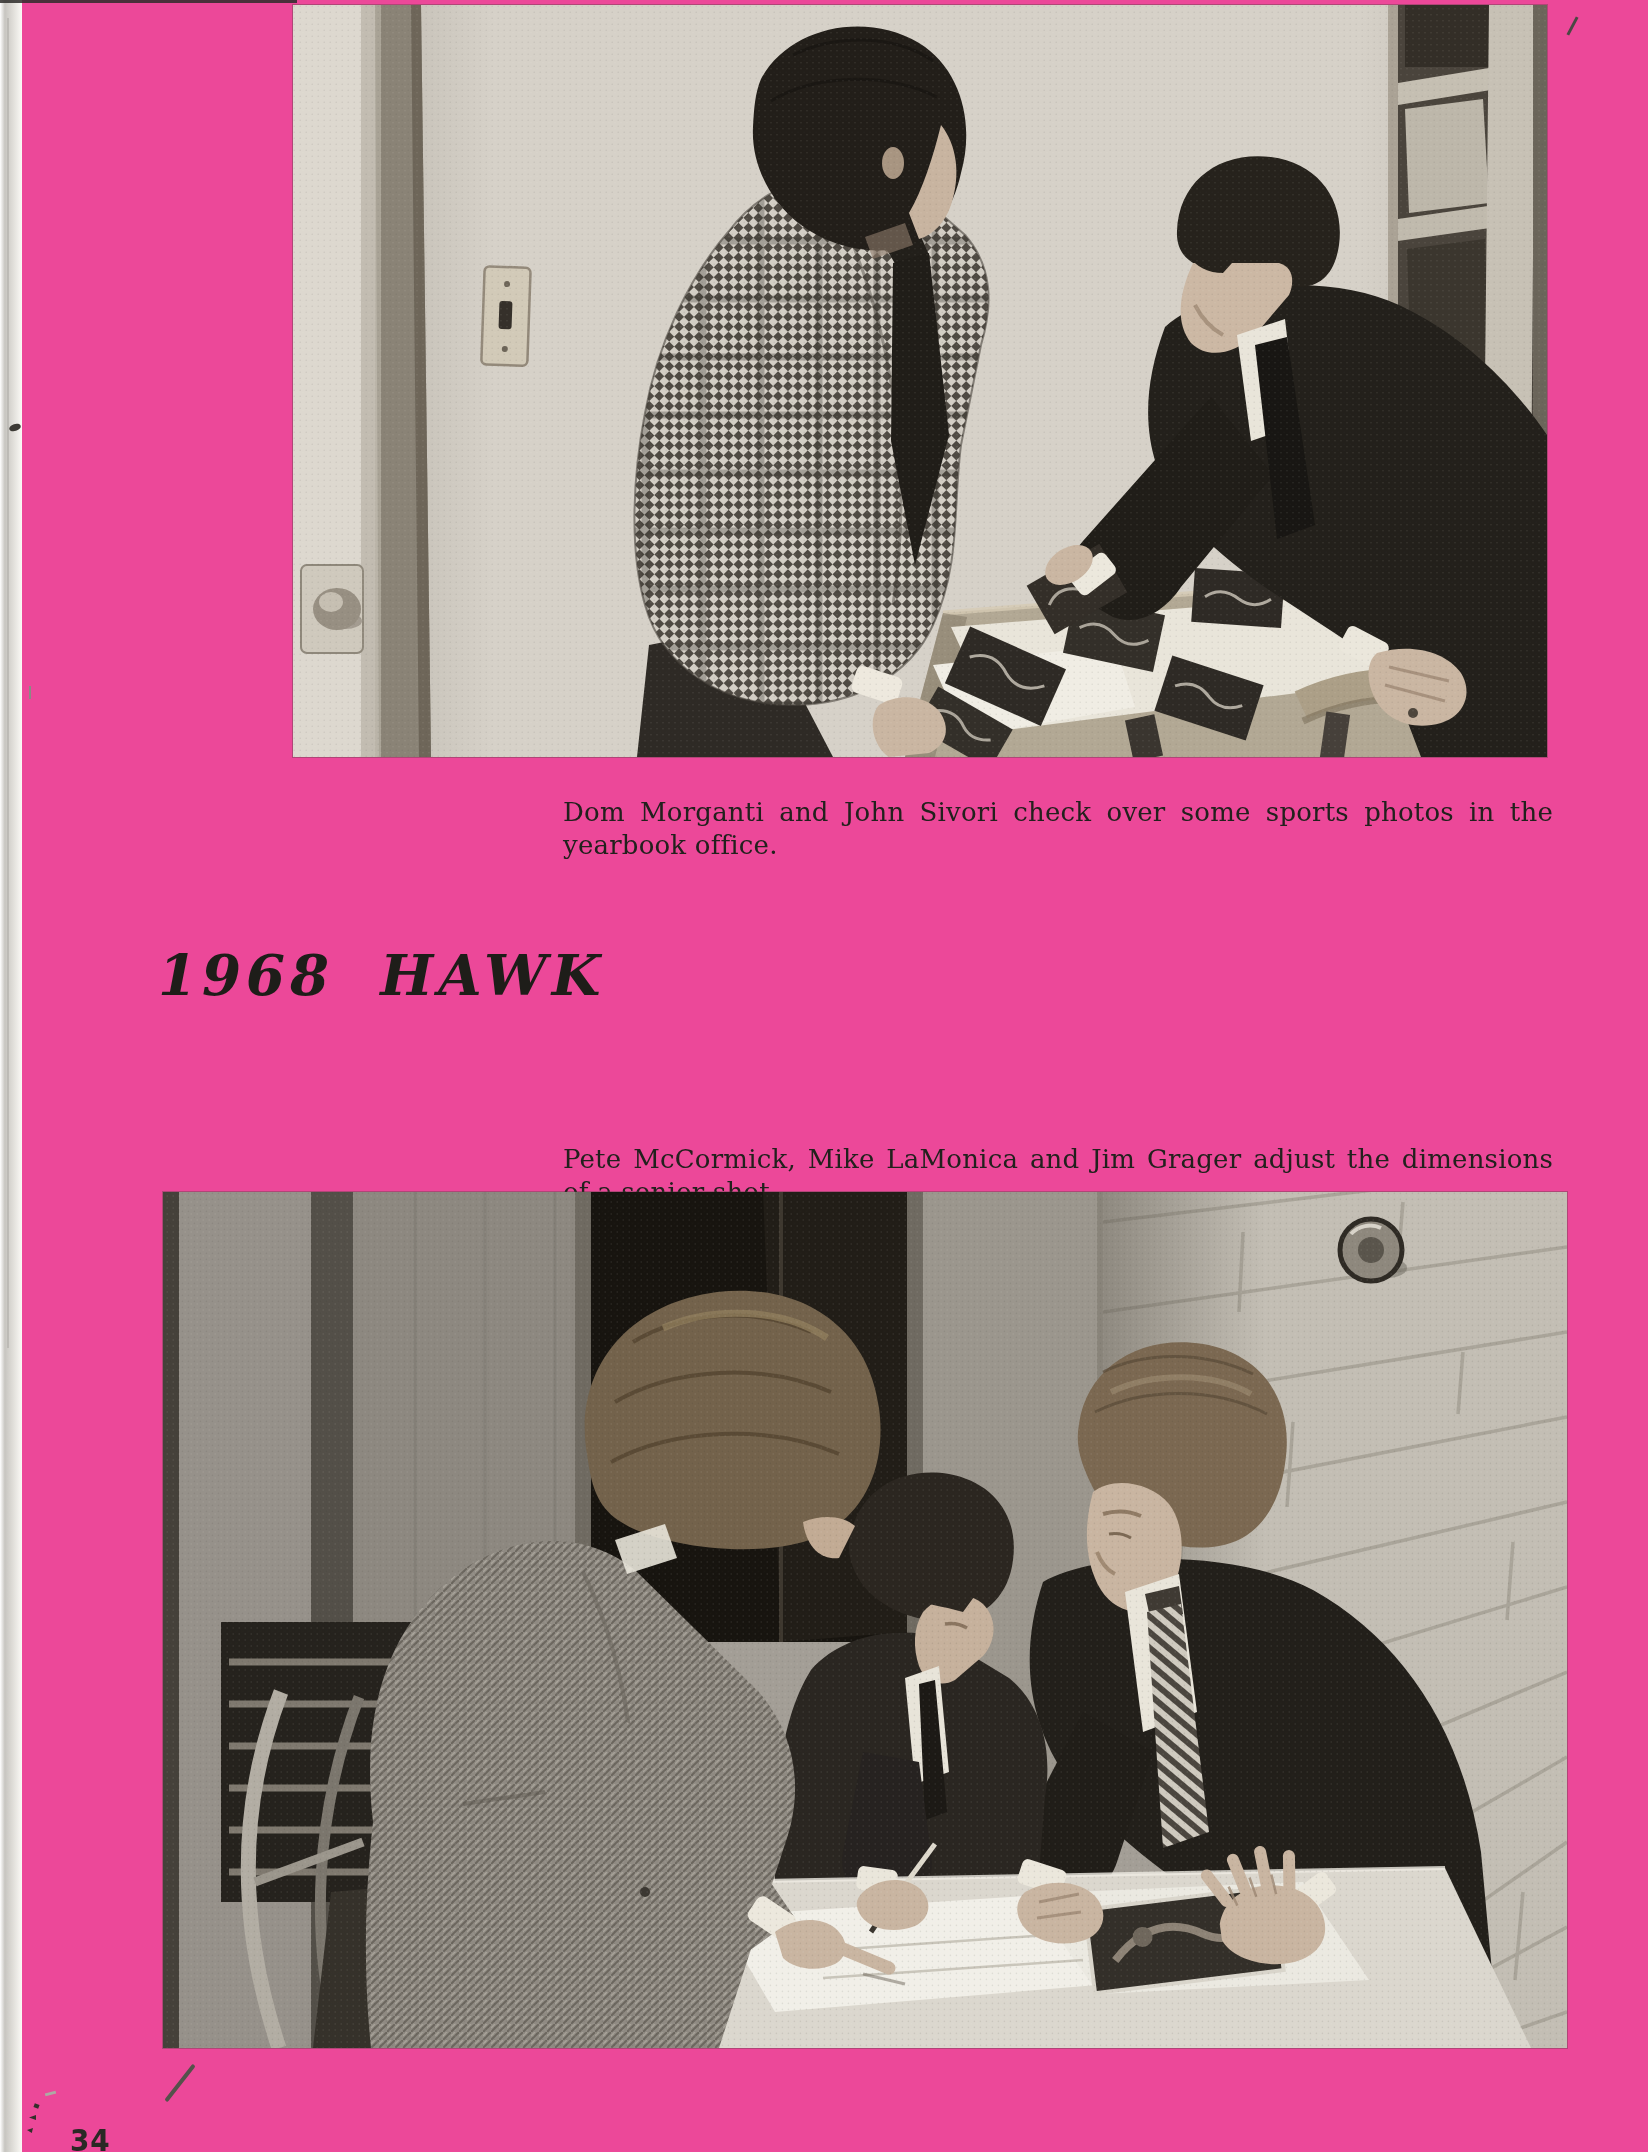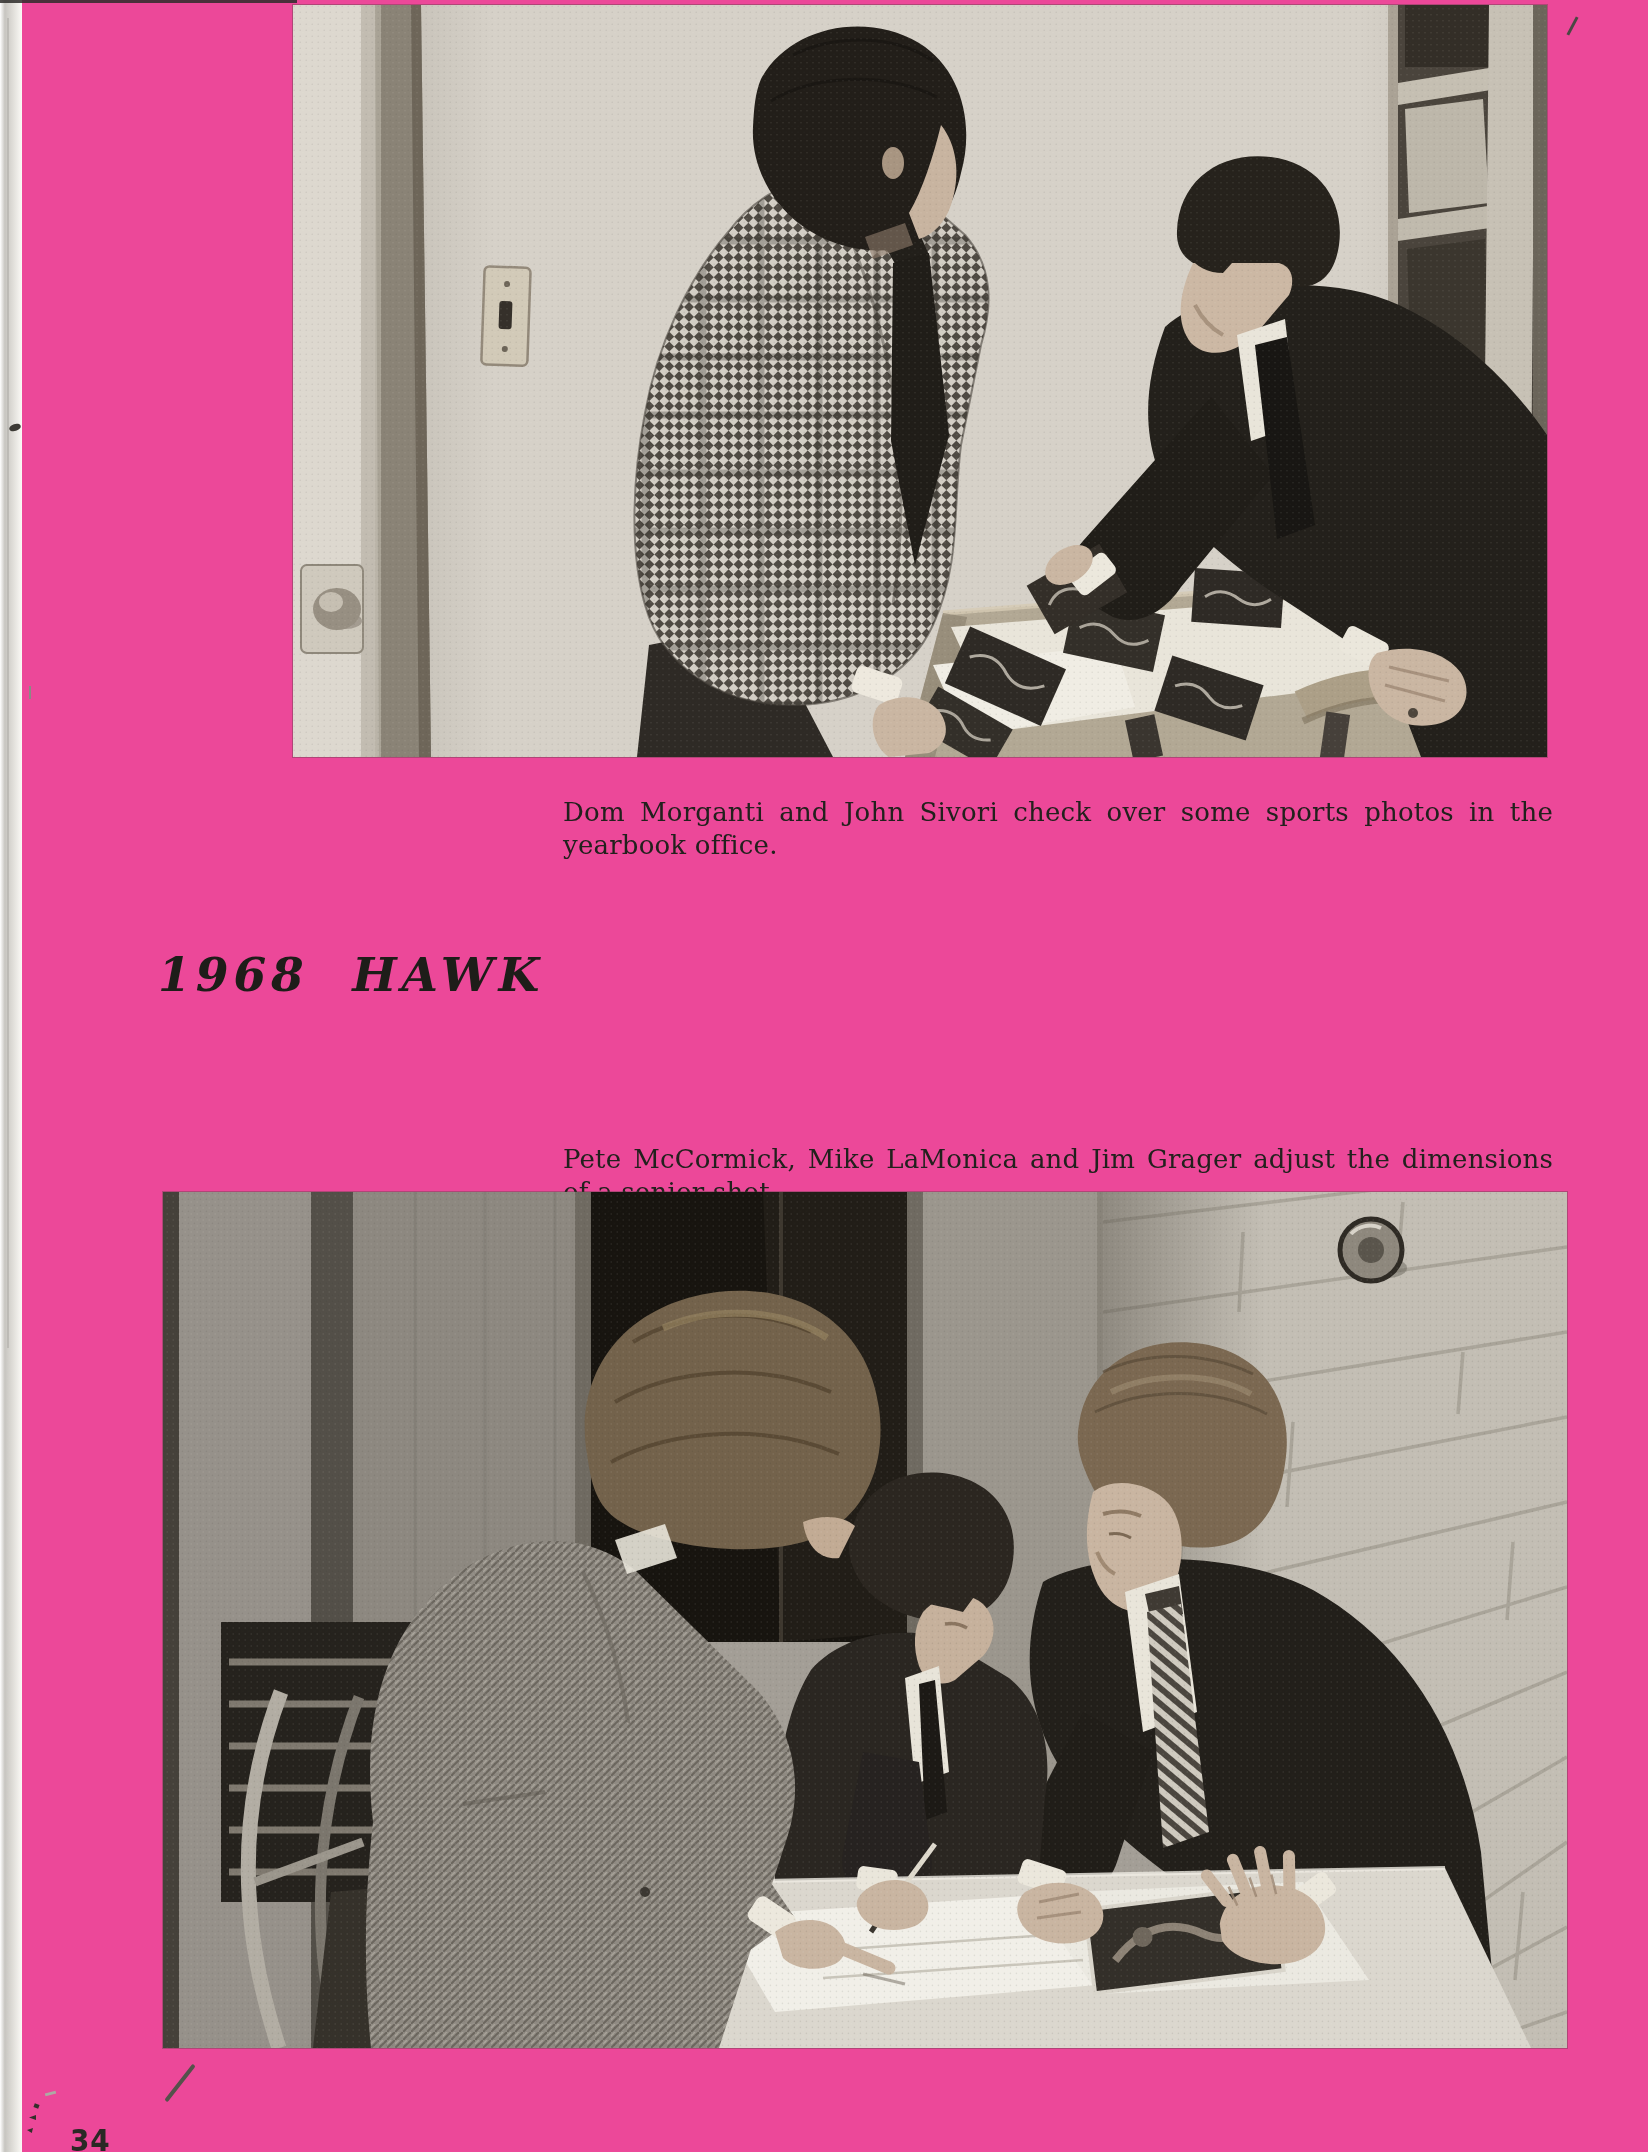--- a/index.html
+++ b/index.html
@@ -25,21 +25,21 @@
   .photo{outline:1px solid rgba(70,66,58,.35);}
   .photo-top{left:293px;top:5px;width:1254px;height:752px;}
   .photo-bottom{left:163px;top:1192px;width:1404px;height:856px;}
   .photo svg{display:block;}
   
   .caption{position:absolute;width:990px;font-size:26px;line-height:33px;
            text-align:justify;text-justify:inter-word;letter-spacing:.2px;color:#22211d;}
   .caption-top{left:563px;top:770px;}
   .caption-bottom{left:563px;top:1117px;}
   .title{position:absolute;left:158px;top:942px;margin:0;font-style:italic;font-weight:700;
-         font-size:47px;line-height:66px;letter-spacing:5px;word-spacing:22px;color:#1e1d19;}
+         font-size:56px;line-height:66px;letter-spacing:5px;word-spacing:22px;color:#1e1d19;}
   .pagenum{position:absolute;left:70px;top:2122px;font-family:"DejaVu Sans","Liberation Sans",sans-serif;
            font-weight:600;font-size:31px;letter-spacing:1px;color:#2a2925;transform:scaleX(.9);transform-origin:left;}
 </style>
 </head>
 <body>
 
 <div class="page">
 
   <div class="gutter"></div>
   <div class="gutter-line"></div>

